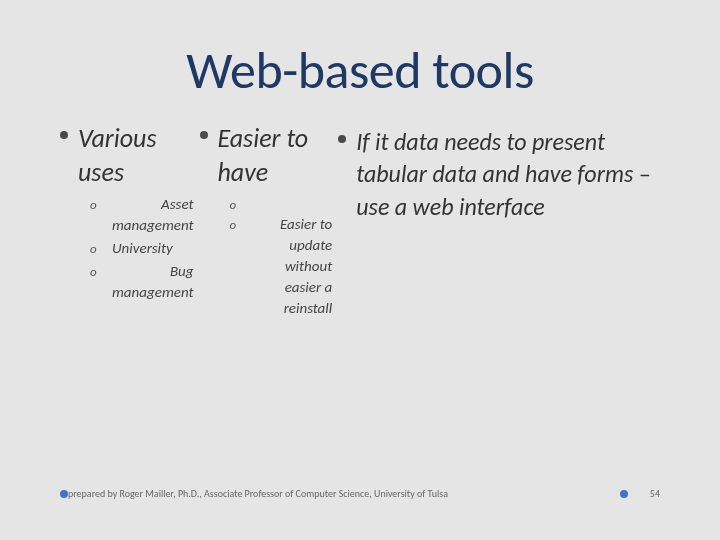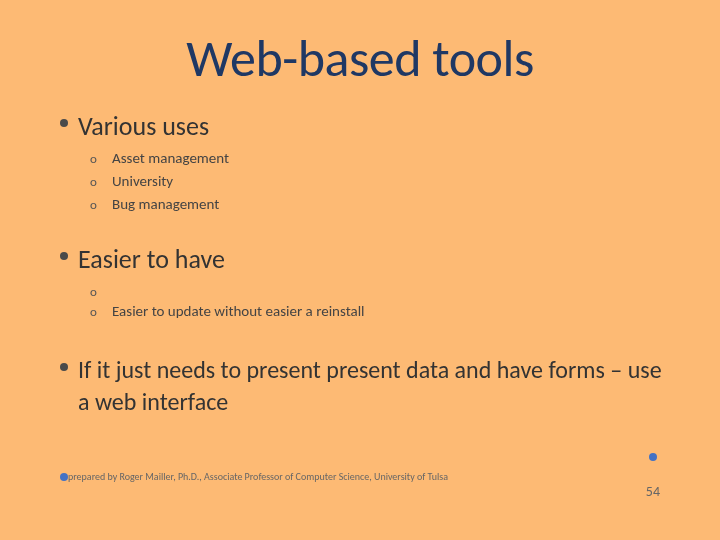--- a/index.html
+++ b/index.html
@@ -13,42 +13,43 @@
       height: 540px;
       background-color: #ffffff;
       font-family: 'Calibri', 'Segoe UI', Arial, sans-serif;
       overflow: hidden;
       position: relative;
     }
 
     .slide {
       width: 720px;
       height: 540px;
-      background: #fdba74;
-      padding: 16px 50px 40px 50px;
+      background: #e5e5e5;
+      padding: 28px 50px 40px 50px;
       display: flex;
       flex-direction: column;
     }
 
     .slide-title {
       font-size: 52px;
       font-weight: 300;
       color: #1f3864;
       text-align: center;
       margin-bottom: 20px;
       margin-top: 10px;
       letter-spacing: -0.5px;
     }
 
     .content-area {
       flex: 1;
       display: flex;
-      flex-direction: column;
-      gap: 28px;
+      flex-direction: row;
+      gap: 6px;
       padding-left: 10px;
+      font-style: italic;
     }
 
     .bullet-item {
       display: flex;
       flex-direction: column;
       gap: 4px;
     }
 
     .bullet-main {
       display: flex;
@@ -131,26 +132,25 @@
     }
 
     .footer-dot {
       width: 8px;
       height: 8px;
       background-color: #4472c4;
       border-radius: 50%;
     }
 
     .footer-page {
-      font-size: 14px;
+      font-size: 10px;
       color: #666666;
       display: flex;
       align-items: center;
       gap: 22px;
-      flex-direction: column;
     }
 
     .footer-page-dot {
       width: 8px;
       height: 8px;
       background-color: #4472c4;
       border-radius: 50%;
     }
   </style>
 </head>
@@ -193,21 +193,21 @@
         </div>
         <div class="sub-bullet-item">
           <span class="sub-bullet-dot">o</span>
           <span class="sub-bullet-text">Easier to update without easier a reinstall</span>
         </div>
       </div>
     </div>
 
     <div class="big-bullet">
       <div class="bullet-dot"></div>
-      <span class="big-bullet-text">If it just needs to present present data and have forms – use a web interface</span>
+      <span class="big-bullet-text">If it data needs to present tabular data and have forms – use a web interface</span>
     </div>
 
   </div>
 
   <div class="footer">
     <div class="footer-text">
       <div class="footer-dot"></div>
       <span>prepared by Roger Mailler, Ph.D., Associate Professor of Computer Science, University of Tulsa</span>
     </div>
     <div class="footer-page">

